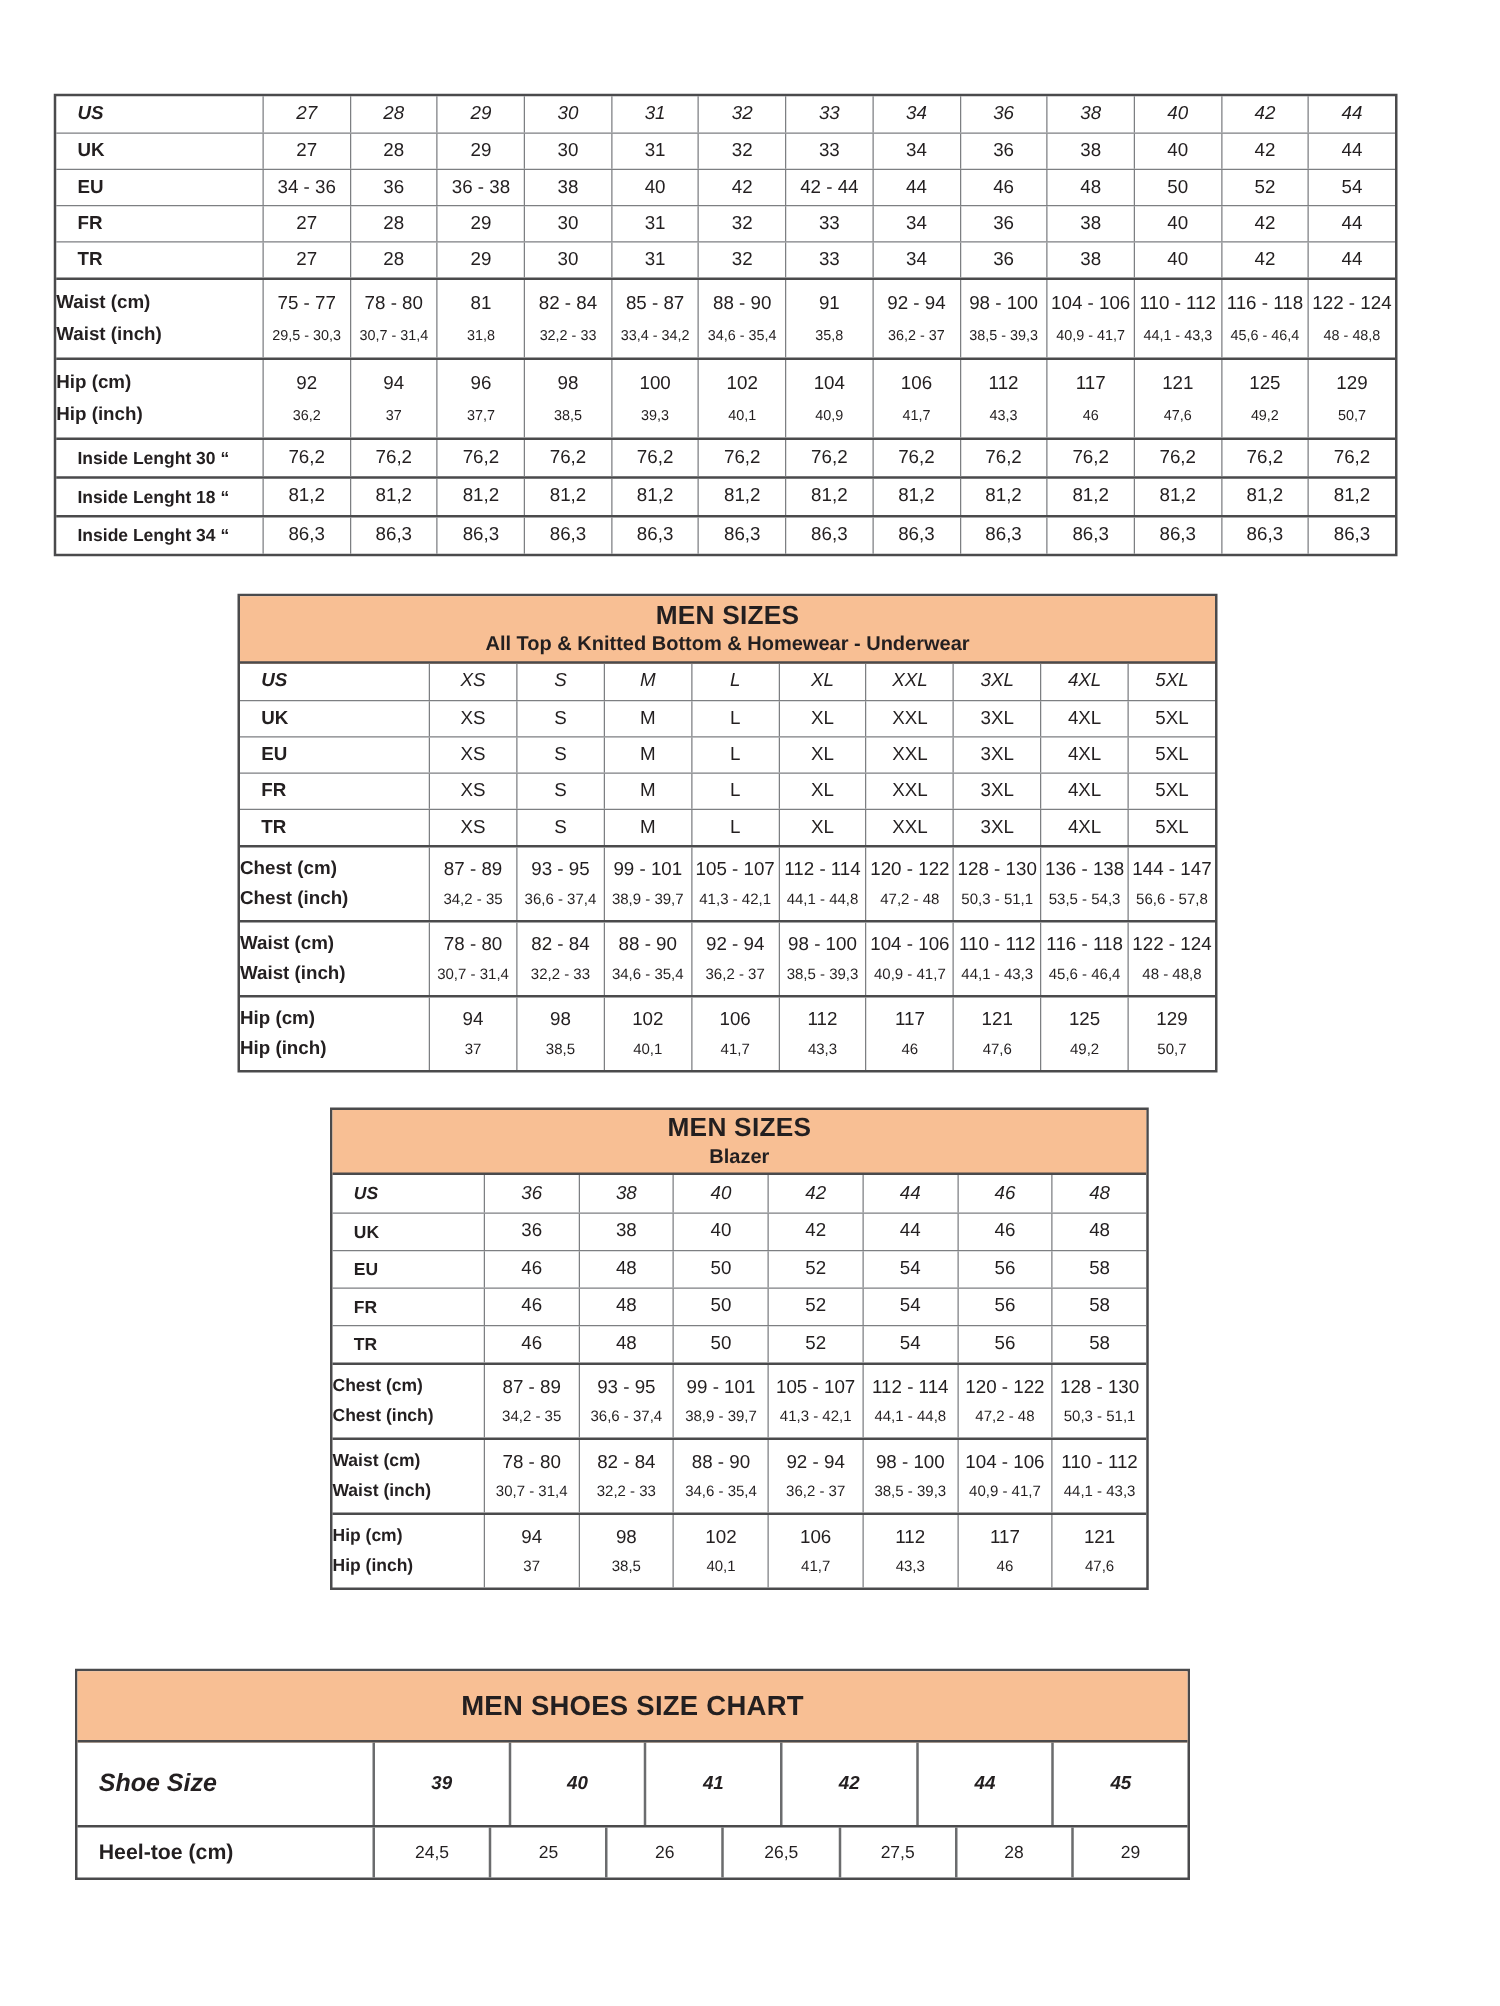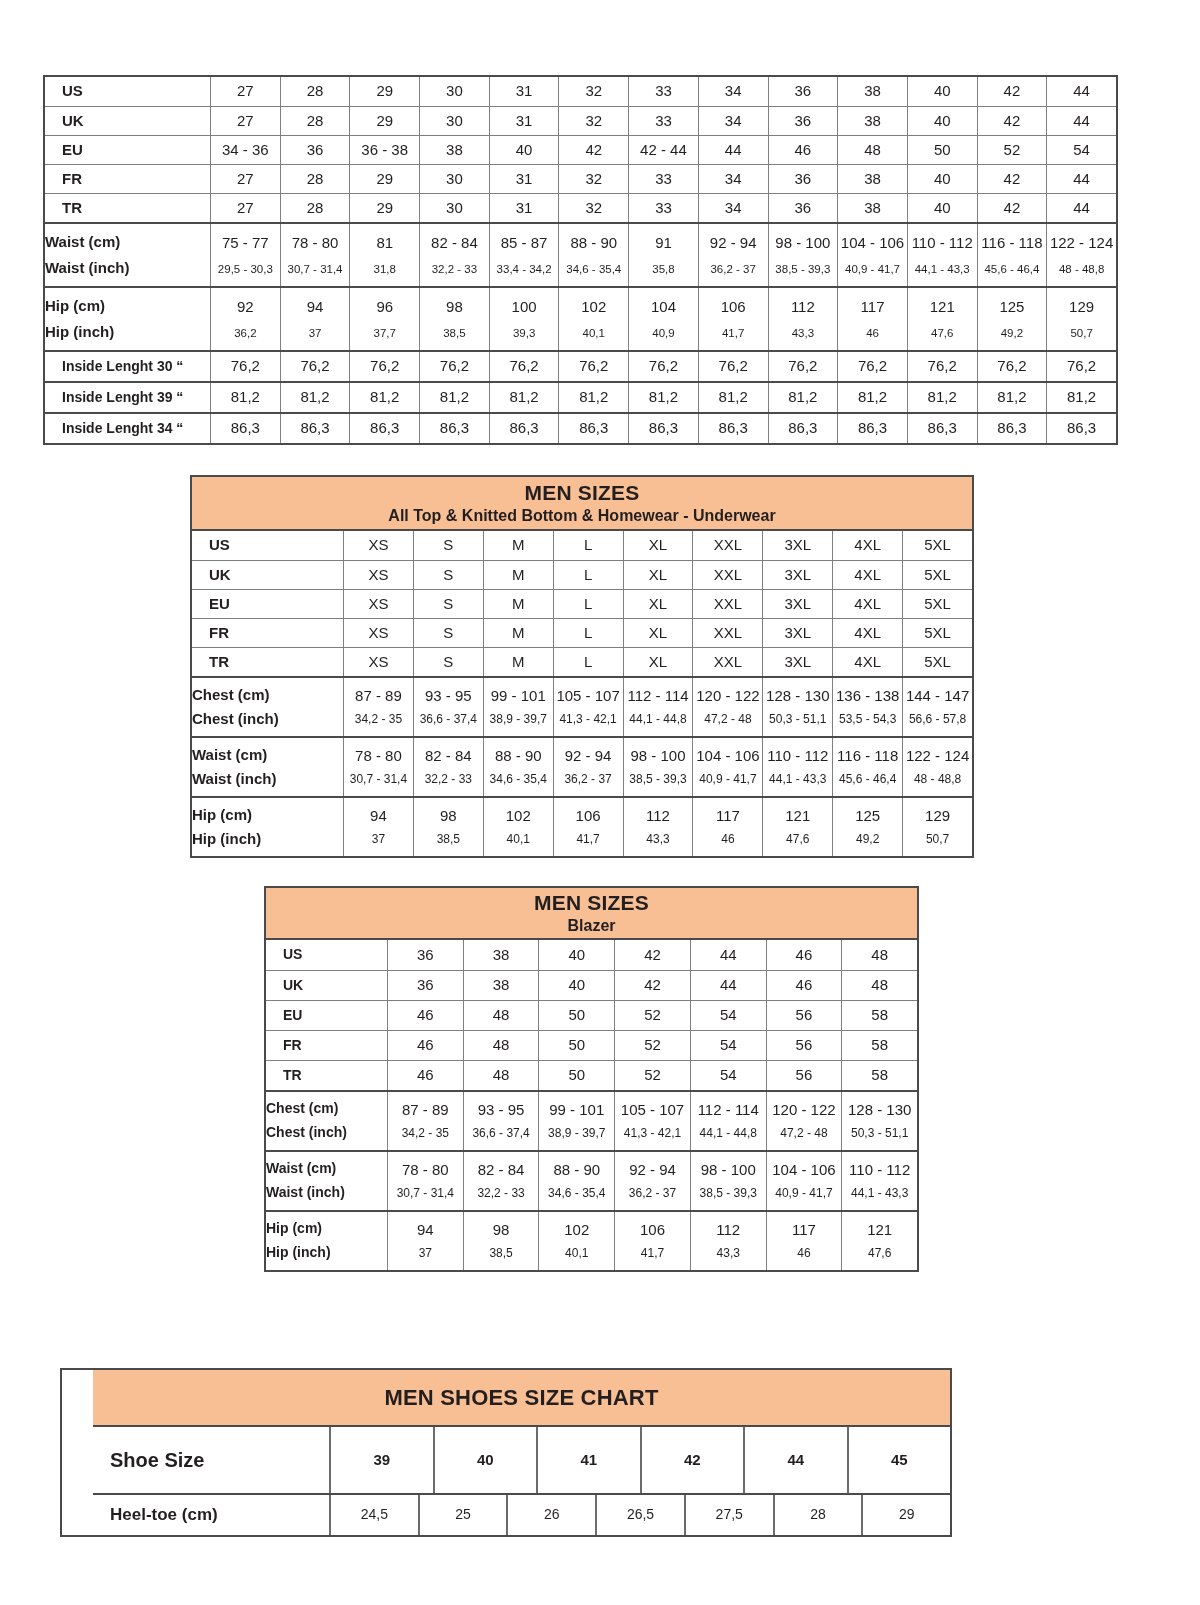--- a/index.html
+++ b/index.html
@@ -17,21 +17,21 @@
   .thead{
     background:#f8bf94;
     border-bottom:2px solid #4a4a4c;
     display:flex;flex-direction:column;align-items:center;justify-content:center;
     text-align:center;
   }
   .title{font-weight:700;font-size:21px;letter-spacing:.2px;color:#231f20;line-height:1.15;}
   .subtitle{font-weight:700;font-size:16px;color:#231f20;line-height:1.2;margin-top:1px;}
   .subtitle:empty{display:none;}
   .row{display:flex;align-items:stretch;border-top:1px solid #7d7f82;box-sizing:border-box;}
-  .row:first-child{border-top:none;}
+  .row:first-child{border-top:none;font-style:italic;}
   .row.thick{border-top:2px solid #4a4a4c;}
   .cell{
     flex:1 1 0;display:flex;align-items:center;justify-content:center;
     border-left:1px solid #7d7f82;box-sizing:border-box;
     font-size:15px;text-align:center;line-height:1.1;
   }
   .cell:first-child{border-left:none;}
   .cell.label{
     flex:0 0 auto;justify-content:flex-start;text-align:left;
     padding-left:17px;font-weight:700;
@@ -61,21 +61,21 @@
 
   
   .t3{width:655px;margin:28px 0 0 264px;}
   .t3 .thead{height:50px;}
   .t3 .cell.label{width:121px;font-size:14px;}
   .t3 .lab-top,.t3 .lab-bot{font-size:14px;}
   .t3 .row.single{height:30px;}
   .t3 .row.pair{height:60px;}
 
   
-  .t4{width:892px;margin:96px 0 0 60px;padding-left:31px;}
+  .t4{width:892px;margin:63px 0 0 60px;}
   .t4 .thead{height:55px;}
   .t4 .title{font-size:22px;}
   .t4 .cell.label{width:236px;font-size:20px;}
   .t4 .cell{border-left:2px solid #6b6c6e;}
   .t4 .cell:first-child{border-left:none;}
   .t4 .row.thick{border-top:2px solid #4a4a4c;}
   .t4 .row:nth-child(1){height:66px;}
   .t4 .row:nth-child(1) .cell{font-weight:700;}
   .t4 .row:nth-child(2){height:42px;}
   .t4 .row:nth-child(2) .cell{font-size:14px;}
@@ -292,21 +292,21 @@
         <div class="cell val">76,2</div>
         <div class="cell val">76,2</div>
         <div class="cell val">76,2</div>
         <div class="cell val">76,2</div>
         <div class="cell val">76,2</div>
         <div class="cell val">76,2</div>
         <div class="cell val">76,2</div>
         <div class="cell val">76,2</div>
       </div>
       <div class="row single thick">
-        <div class="cell label">Inside Lenght 39 “</div>
+        <div class="cell label">Inside Lenght 18 “</div>
         <div class="cell val">81,2</div>
         <div class="cell val">81,2</div>
         <div class="cell val">81,2</div>
         <div class="cell val">81,2</div>
         <div class="cell val">81,2</div>
         <div class="cell val">81,2</div>
         <div class="cell val">81,2</div>
         <div class="cell val">81,2</div>
         <div class="cell val">81,2</div>
         <div class="cell val">81,2</div>

